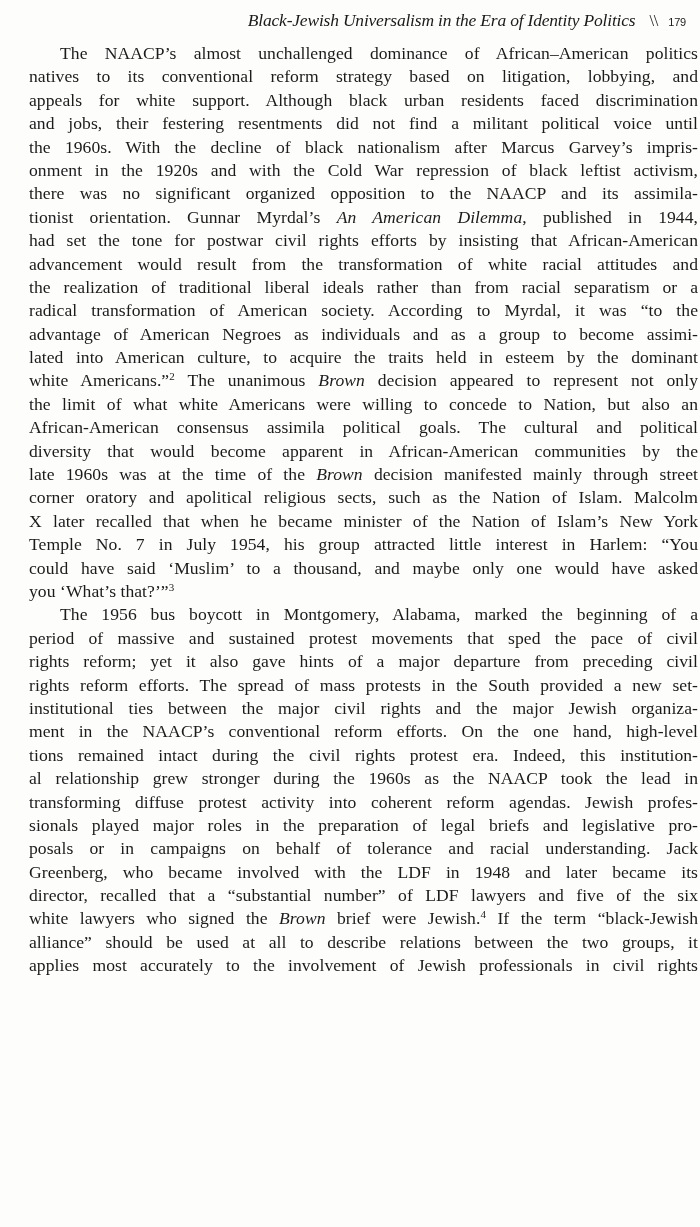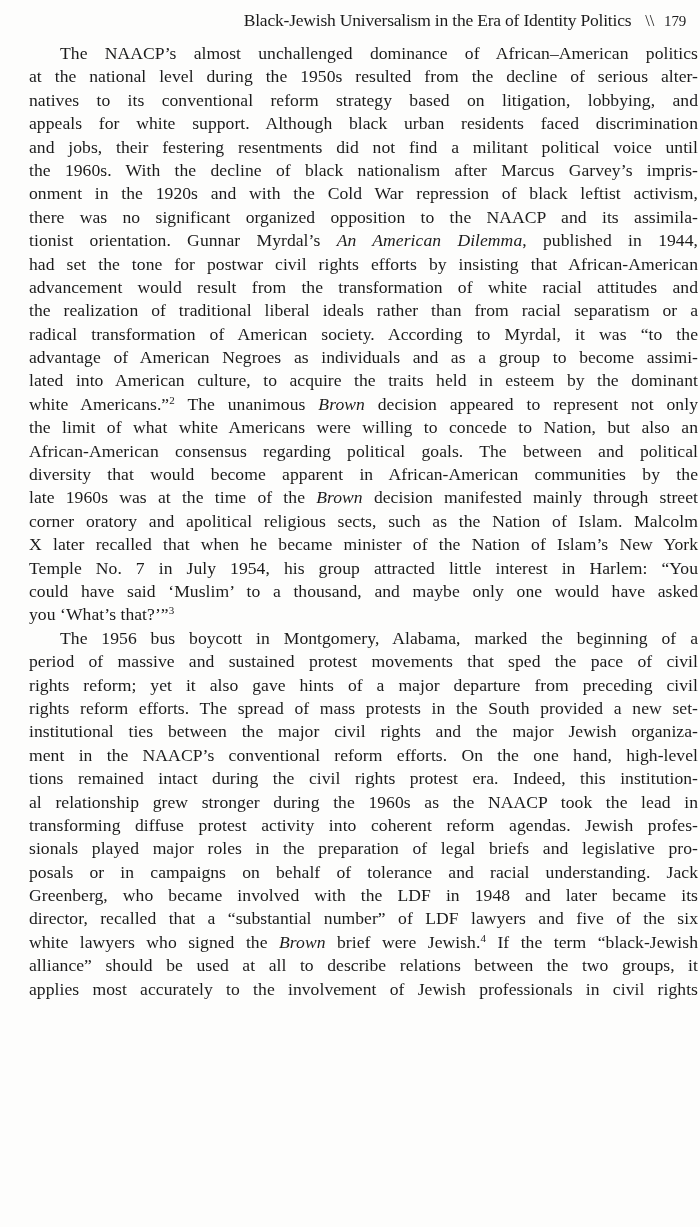--- a/index.html
+++ b/index.html
@@ -1,56 +1,55 @@
 <!DOCTYPE html>
 <html><head>
 <meta charset="utf-8">
 <style>
   html, body { margin:0; padding:0; }
   body { width:700px; height:1227px; background:#fdfdfc; overflow:hidden; position:relative; }
   .page { position:absolute; left:17px; top:0; width:669px; color:#1b1b1b;
           font-family:"DejaVu Serif", "Liberation Serif", serif; }
   .running-head { position:absolute; top:10px; right:0; font-size:16.5px; white-space:nowrap; letter-spacing:-0.2px; }
-  .running-head .title { font-family:"Liberation Serif", serif; font-size:17.5px; }
+  .running-head .title { font-style:italic; font-family:"Liberation Serif", serif; font-size:17.5px; }
   .running-head .sep { margin:0 10px 0 14px; font-family:"Liberation Serif", serif; }
-  .running-head .folio { font-family:Liberation Serif, serif; font-size:15px; }
+  .running-head .folio { font-family:Liberation Sans, sans-serif; font-size:11px; }
   .body { position:absolute; top:42px; left:12px; width:669px; }
   .line { height:23.4px; line-height:23.4px; font-size:17.6px; white-space:nowrap;
           text-align:justify; text-align-last:justify; font-family:"Liberation Serif", serif; letter-spacing:0.05px; }
   .line.indent { padding-left:31px; }
   .line.last { text-align-last:left; }
   .line i { font-style:italic; }
   sup { font-size:11px; line-height:0; vertical-align:6px; }
 </style>
 </head>
 <body>
 
 <div class="page">
   <div class="running-head">
     <span class="title">Black-Jewish Universalism in the Era of Identity Politics</span><span class="sep">\\</span><span class="folio">179</span>
   </div>
   <div class="body" id="body">
       <div class="line indent">The NAACP’s almost unchallenged dominance of African–American politics</div>
-      <div class="line">at the national level during the 1950s resulted from the decline of serious alter-</div>
       <div class="line">natives to its conventional reform strategy based on litigation, lobbying, and</div>
       <div class="line">appeals for white support. Although black urban residents faced discrimination</div>
       <div class="line">and jobs, their festering resentments did not find a militant political voice until</div>
       <div class="line">the 1960s. With the decline of black nationalism after Marcus Garvey’s impris-</div>
       <div class="line">onment in the 1920s and with the Cold War repression of black leftist activism,</div>
       <div class="line">there was no significant organized opposition to the NAACP and its assimila-</div>
       <div class="line"><span>tionist orientation. Gunnar Myrdal’s </span><i>An American Dilemma</i><span>, published in 1944,</span></div>
       <div class="line">had set the tone for postwar civil rights efforts by insisting that African-American</div>
       <div class="line">advancement would result from the transformation of white racial attitudes and</div>
       <div class="line">the realization of traditional liberal ideals rather than from racial separatism or a</div>
       <div class="line">radical transformation of American society. According to Myrdal, it was “to the</div>
       <div class="line">advantage of American Negroes as individuals and as a group to become assimi-</div>
       <div class="line">lated into American culture, to acquire the traits held in esteem by the dominant</div>
       <div class="line"><span>white Americans.”</span><sup>2</sup><span> The unanimous </span><i>Brown</i><span> decision appeared to represent not only</span></div>
       <div class="line">the limit of what white Americans were willing to concede to Nation, but also an</div>
-      <div class="line">African-American consensus regarding political goals. The between and political</div>
+      <div class="line">African-American consensus assimila political goals. The cultural and political</div>
       <div class="line">diversity that would become apparent in African-American communities by the</div>
       <div class="line"><span>late 1960s was at the time of the </span><i>Brown</i><span> decision manifested mainly through street</span></div>
       <div class="line">corner oratory and apolitical religious sects, such as the Nation of Islam. Malcolm</div>
       <div class="line">X later recalled that when he became minister of the Nation of Islam’s New York</div>
       <div class="line">Temple No. 7 in July 1954, his group attracted little interest in Harlem: “You</div>
       <div class="line">could have said ‘Muslim’ to a thousand, and maybe only one would have asked</div>
       <div class="line last"><span>you ‘What’s that?’”</span><sup>3</sup></div>
       <div class="line indent">The 1956 bus boycott in Montgomery, Alabama, marked the beginning of a</div>
       <div class="line">period of massive and sustained protest movements that sped the pace of civil</div>
       <div class="line">rights reform; yet it also gave hints of a major departure from preceding civil</div>

